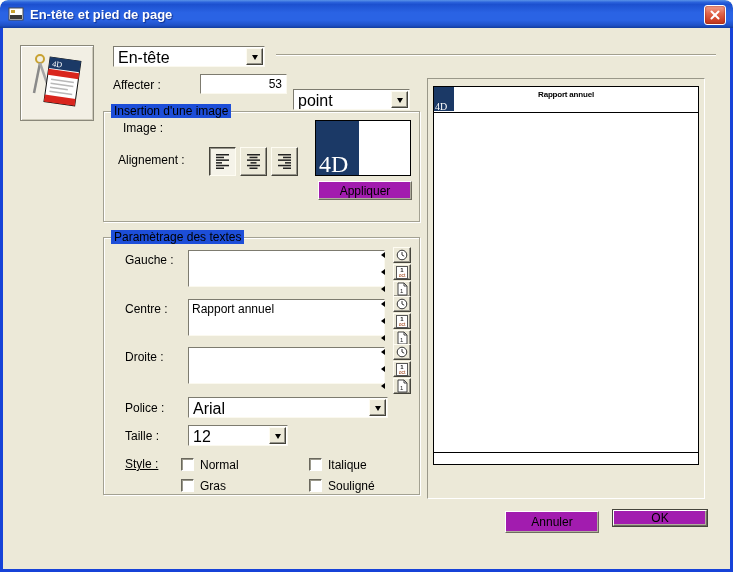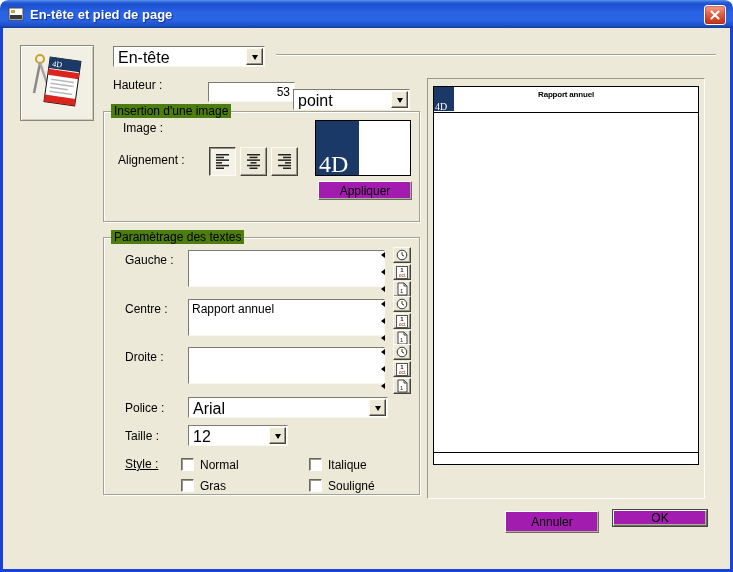--- a/index.html
+++ b/index.html
@@ -56,21 +56,21 @@
     position:absolute;background:#ece9d8;cursor:pointer;
     border:1px solid;border-color:#fefcf2 #45443b #45443b #fefcf2;
     box-shadow:inset -1px -1px 0 #96948a;
     display:flex;align-items:center;justify-content:center;
   }
   .tool.pressed{
     border-color:#45443b #fefcf2 #fefcf2 #45443b;
     box-shadow:inset 1px 1px 0 #96948a;background:#f5f3e9;
   }
   .group{position:absolute;border:1px solid #a3a192;box-shadow:inset 1px 1px 0 #fff,1px 1px 0 #fff;}
-  .group-title{position:absolute;top:-8px;left:7px;background:#4d7c0f;padding:0 3px;font-size:12px;white-space:nowrap;}
+  .group-title{position:absolute;top:-8px;left:7px;background:#1d4ed8;padding:0 3px;font-size:12px;white-space:nowrap;}
   .ta{
     position:absolute;resize:none;overflow:hidden;margin:0;
     background:#fff;border:1px solid;border-color:#7d7b6f #fbf9ef #fbf9ef #7d7b6f;
     font-family:"Liberation Sans",sans-serif;font-size:12px;padding:2px 3px;
   }
   .cb{
     position:absolute;width:13px;height:13px;background:#fff;cursor:pointer;
     border:1px solid;border-color:#6a685d #fff #fff #6a685d;box-shadow:inset 1px 1px 0 #9a988b;
   }
   .mark{
@@ -99,21 +99,21 @@
   }
   .page{position:absolute;left:5px;top:7px;width:266px;height:379px;background:#fff;border:1px solid #000;}
   .phead{position:absolute;left:0;top:0;right:0;height:26px;border-bottom:1px solid #000;}
   .plogo{position:absolute;left:0;top:0;width:20px;height:24px;background:#1B3966;display:flex;align-items:flex-end;}
   .plogo span{font-family:"Liberation Serif",serif;color:#fff;font-size:10px;line-height:9px;padding-left:1px;}
   .ptext{text-align:center;font-size:8px;font-weight:bold;padding-top:3px;letter-spacing:-0.2px;}
   .pfoot{position:absolute;left:0;right:0;bottom:11px;height:1px;background:#000;}
   .affect{font-size:11px;letter-spacing:-0.3px;}
   input.num{
     position:absolute;border:1px solid;border-color:#7d7b6f #fbf9ef #fbf9ef #7d7b6f;background:#fff;
-    font-family:"Liberation Sans",sans-serif;font-size:12px;text-align:right;padding:0 4px 0 0;margin:8px;
+    font-family:"Liberation Sans",sans-serif;font-size:12px;text-align:right;padding:0 4px 0 0;margin:0;
   }
 </style>
 </head>
 <body>
 
 <div class="win">
 
   <div class="titlebar">
     <span class="ticon">
       <svg width="16" height="16" viewBox="0 0 16 16">
@@ -149,21 +149,21 @@
   </div>
 
   <div class="combo" style="left:113px;top:46px;width:152px;">
     <span class="combo-val">En-tête</span>
     <span class="combo-btn">
         <i class="tri"></i>
       </span>
   </div>
   <div class="sep"></div>
 
-  <span class="lbl" style="left:113px;top:78px;">Hauteur :</span>
+  <span class="lbl" style="left:113px;top:78px;">Affecter :</span>
   <input class="num" style="left: 200px; top: 74px; width: 87px; height: 20px;" value="53">
   <div class="combo" style="left:293px;top:68px;width:117px;margin-top:21px;">
     <span class="combo-val">point</span>
     <span class="combo-btn">
         <i class="tri"></i>
       </span>
   </div>
 
   <div class="group" style="left:103px;top:111px;width:317px;height:111px;">
     <span class="group-title">Insertion d'une image</span>

